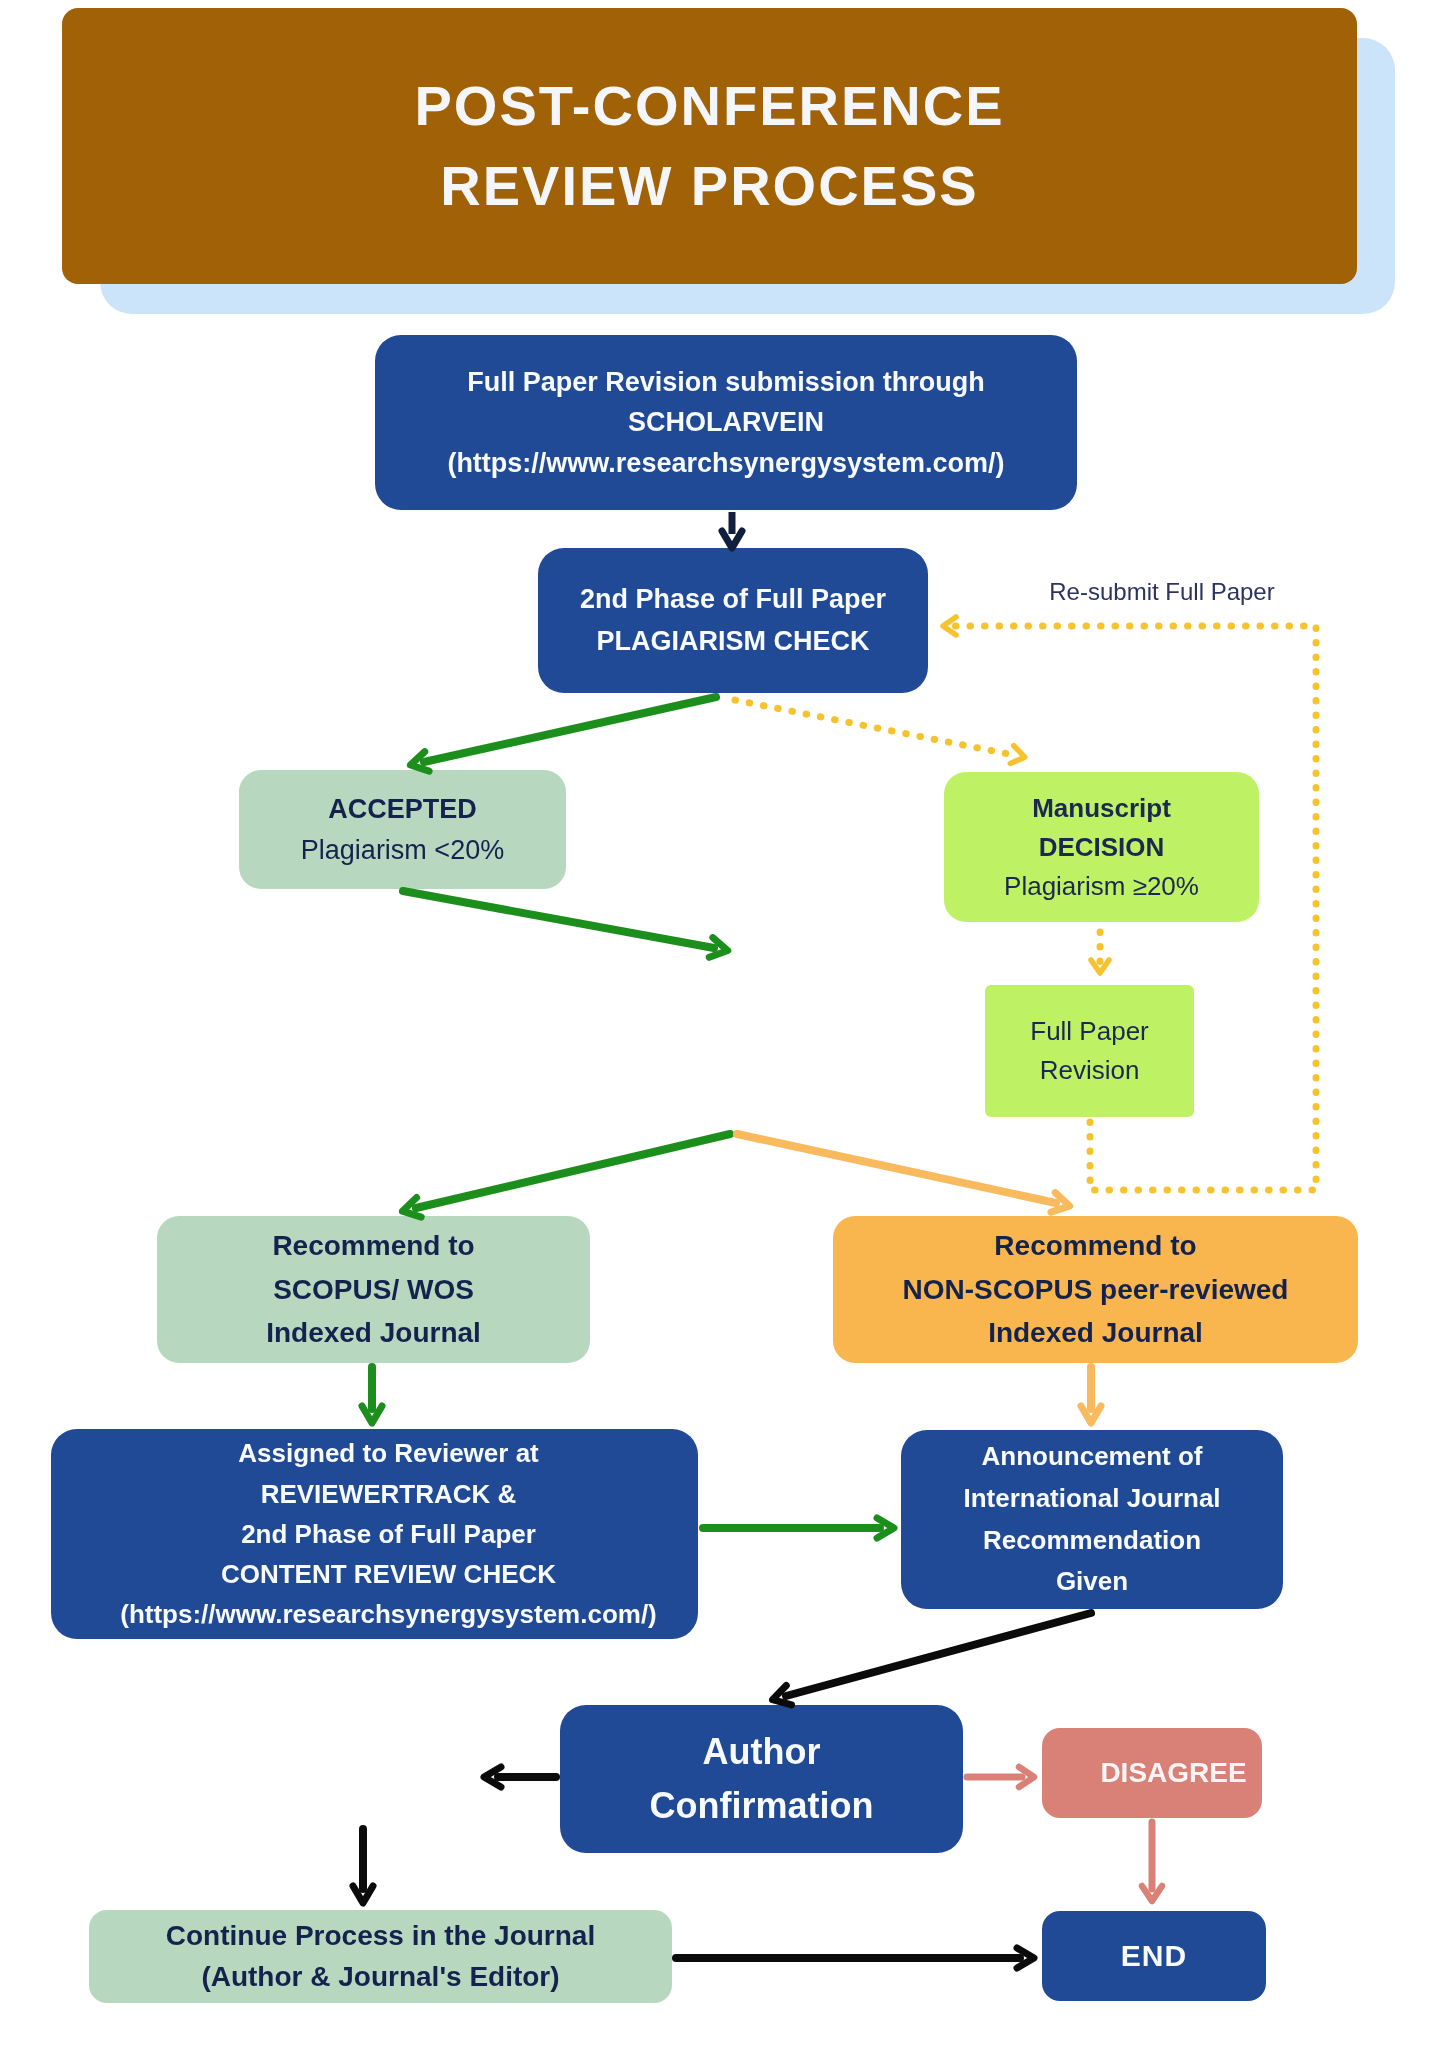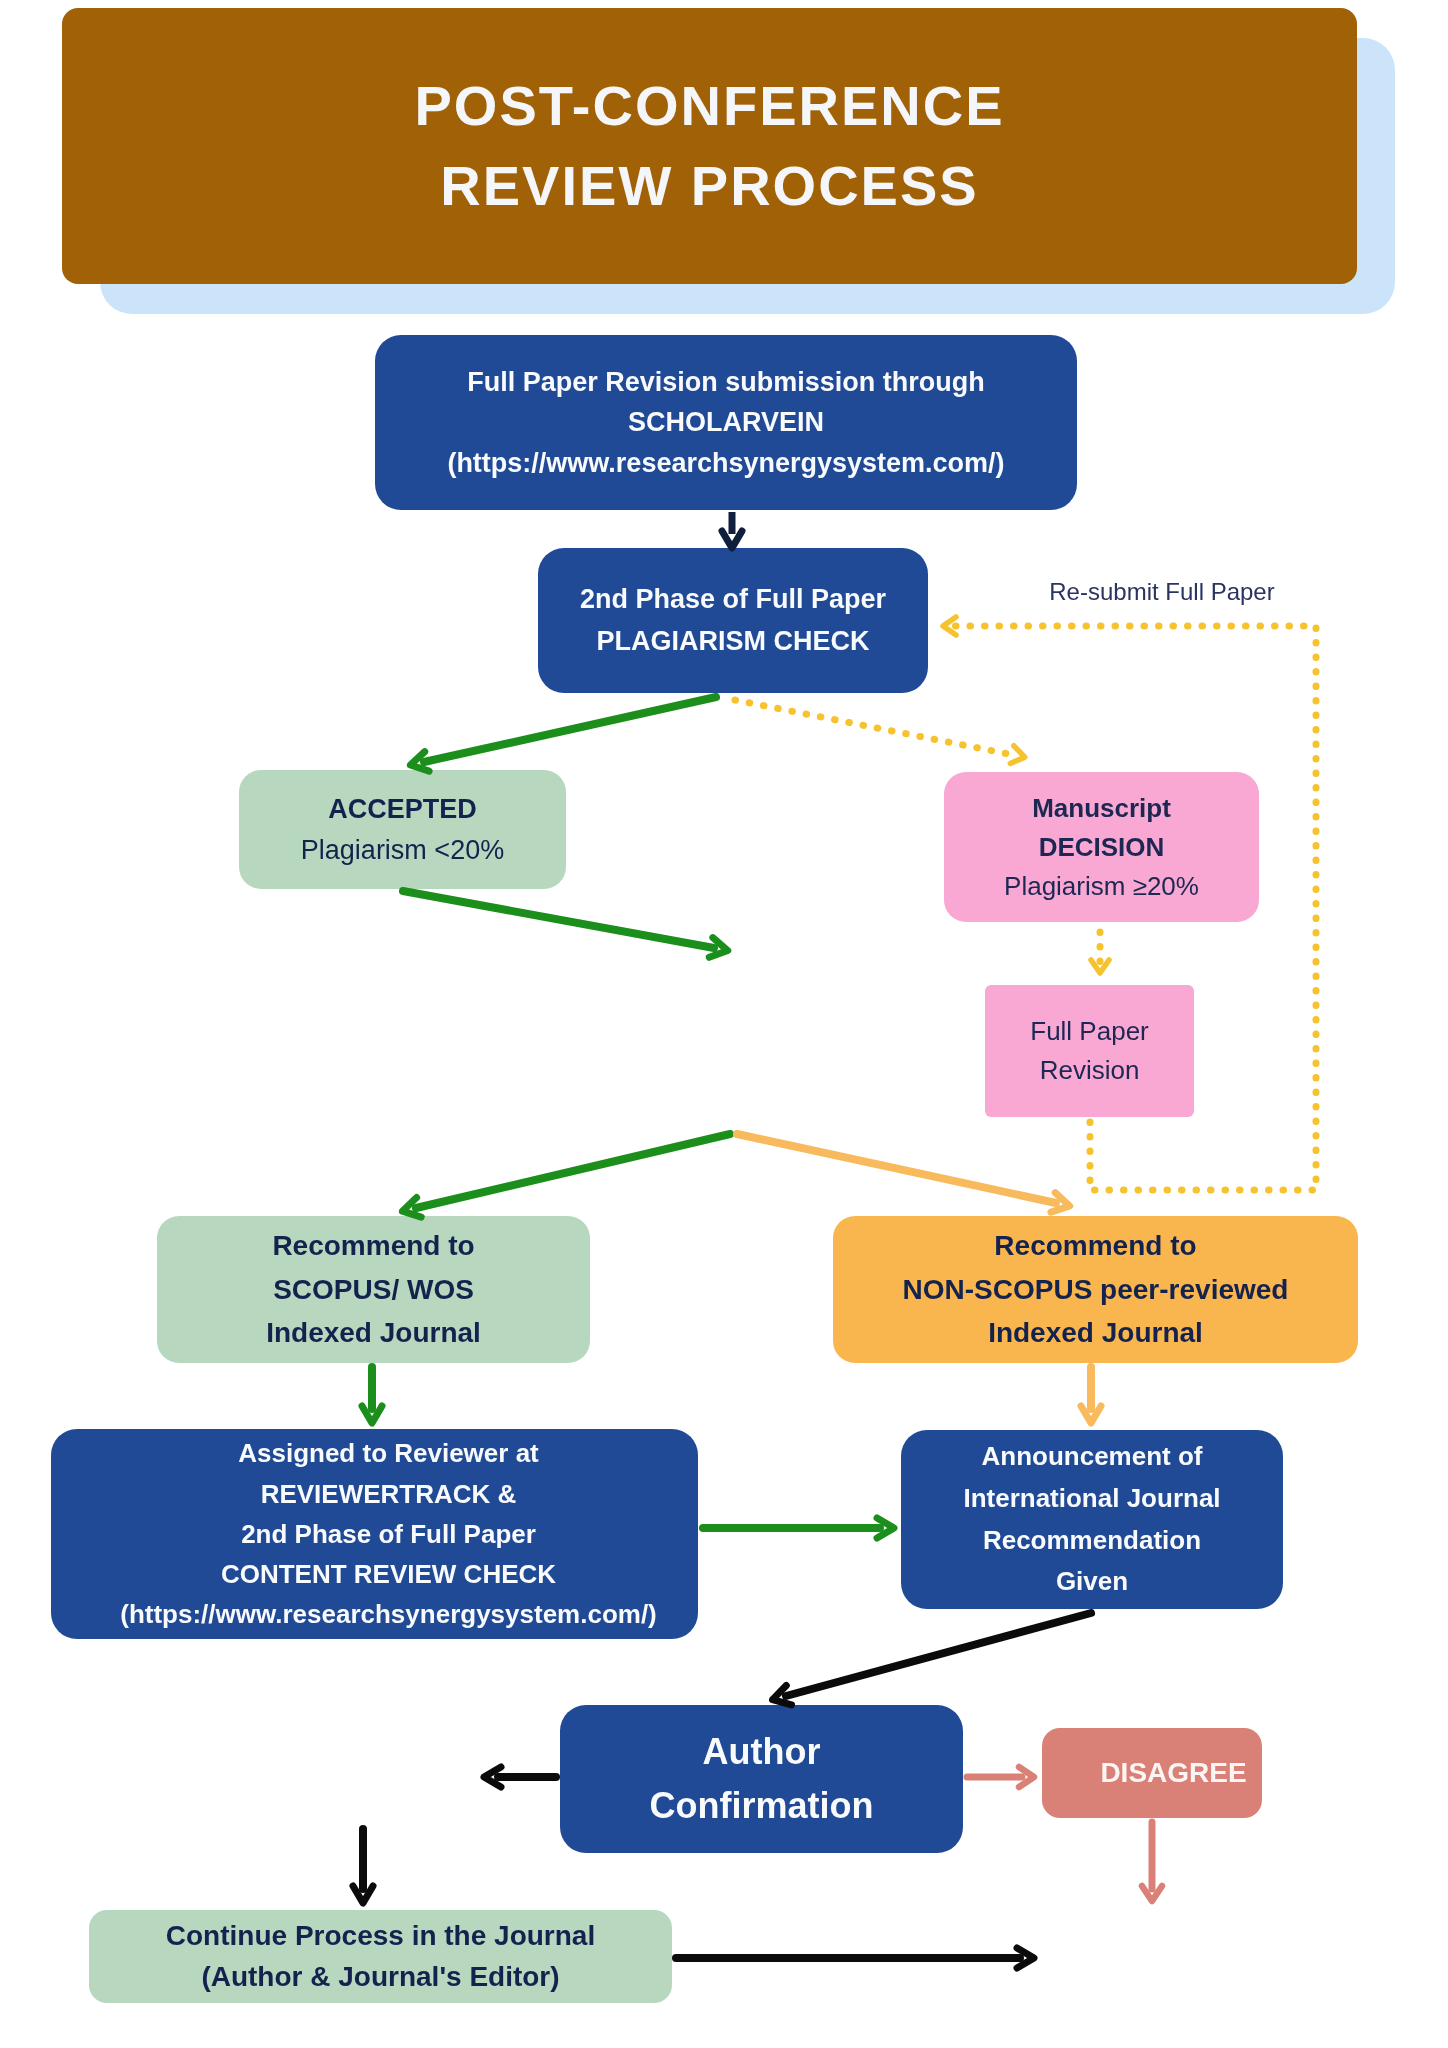--- a/index.html
+++ b/index.html
@@ -7,21 +7,21 @@
     position:relative;width:1448px;height:2048px;background:#ffffff;overflow:hidden;
     font-family:"Liberation Sans","DejaVu Sans",sans-serif;
   }
   .abs{position:absolute;box-sizing:border-box;}
   .node{
     display:flex;flex-direction:column;align-items:center;justify-content:center;
     text-align:center;white-space:pre-line;
   }
   .blue{background:#204A96;color:#F8FAFC;}
   .green{background:#B7D8BF;color:#14224E;}
-  .yellow{background:#f9a8d4;color:#1C2752;}
+  .yellow{background:#bef264;color:#1C2752;}
   .orange{background:#F9B64F;color:#14224E;}
   .salmon{background:#D98176;color:#FBF6F5;}
   .bold{font-weight:bold;}
   .banner-shadow{background:#CBE4FA;border-radius:32px;}
   .banner{background:#a16207;border-radius:16px;display:flex;align-items:center;justify-content:center;}
   .banner-title{
     color:#F4F6F9;font-weight:bold;font-size:56px;line-height:1.42;letter-spacing:2px;
     text-align:center;white-space:pre-line;
   }
   .resubmit{color:#2B3360;font-size:24px;text-align:center;white-space:nowrap;}
@@ -105,20 +105,23 @@
 
   <div class="abs node salmon bold" style="left:1042px;top:1728px;width:220px;height:90px;border-radius:18px;font-size:28px;padding-left:43px;">
     <div>DISAGREE</div>
   </div>
 
   <div class="abs node green bold" style="left:89px;top:1910px;width:583px;height:93px;border-radius:18px;font-size:28px;line-height:1.45;">
     <div>Continue Process in the Journal
 (Author &amp; Journal's Editor)</div>
   </div>
 
+  <div class="abs node blue bold" style="left:1042px;top:1911px;width:224px;height:90px;border-radius:18px;font-size:30px;letter-spacing:1px;">
+    <div>END</div>
+  </div>
 
   <svg class="arrows" width="1448" height="2048" viewBox="0 0 1448 2048">
     <defs>
       <marker id="h-navy" markerUnits="userSpaceOnUse" markerWidth="30" markerHeight="30" refX="8" refY="15" orient="auto">
         <path d="M5,5 L22,15 L5,25" fill="none" stroke="#111F3F" stroke-width="7" stroke-linecap="round" stroke-linejoin="round"></path>
       </marker>
       <marker id="h-green" markerUnits="userSpaceOnUse" markerWidth="30" markerHeight="30" refX="8" refY="15" orient="auto">
         <path d="M5,5 L22,15 L5,25" fill="none" stroke="#1B8E1B" stroke-width="7" stroke-linecap="round" stroke-linejoin="round"></path>
       </marker>
       <marker id="h-black" markerUnits="userSpaceOnUse" markerWidth="30" markerHeight="30" refX="8" refY="15" orient="auto">

